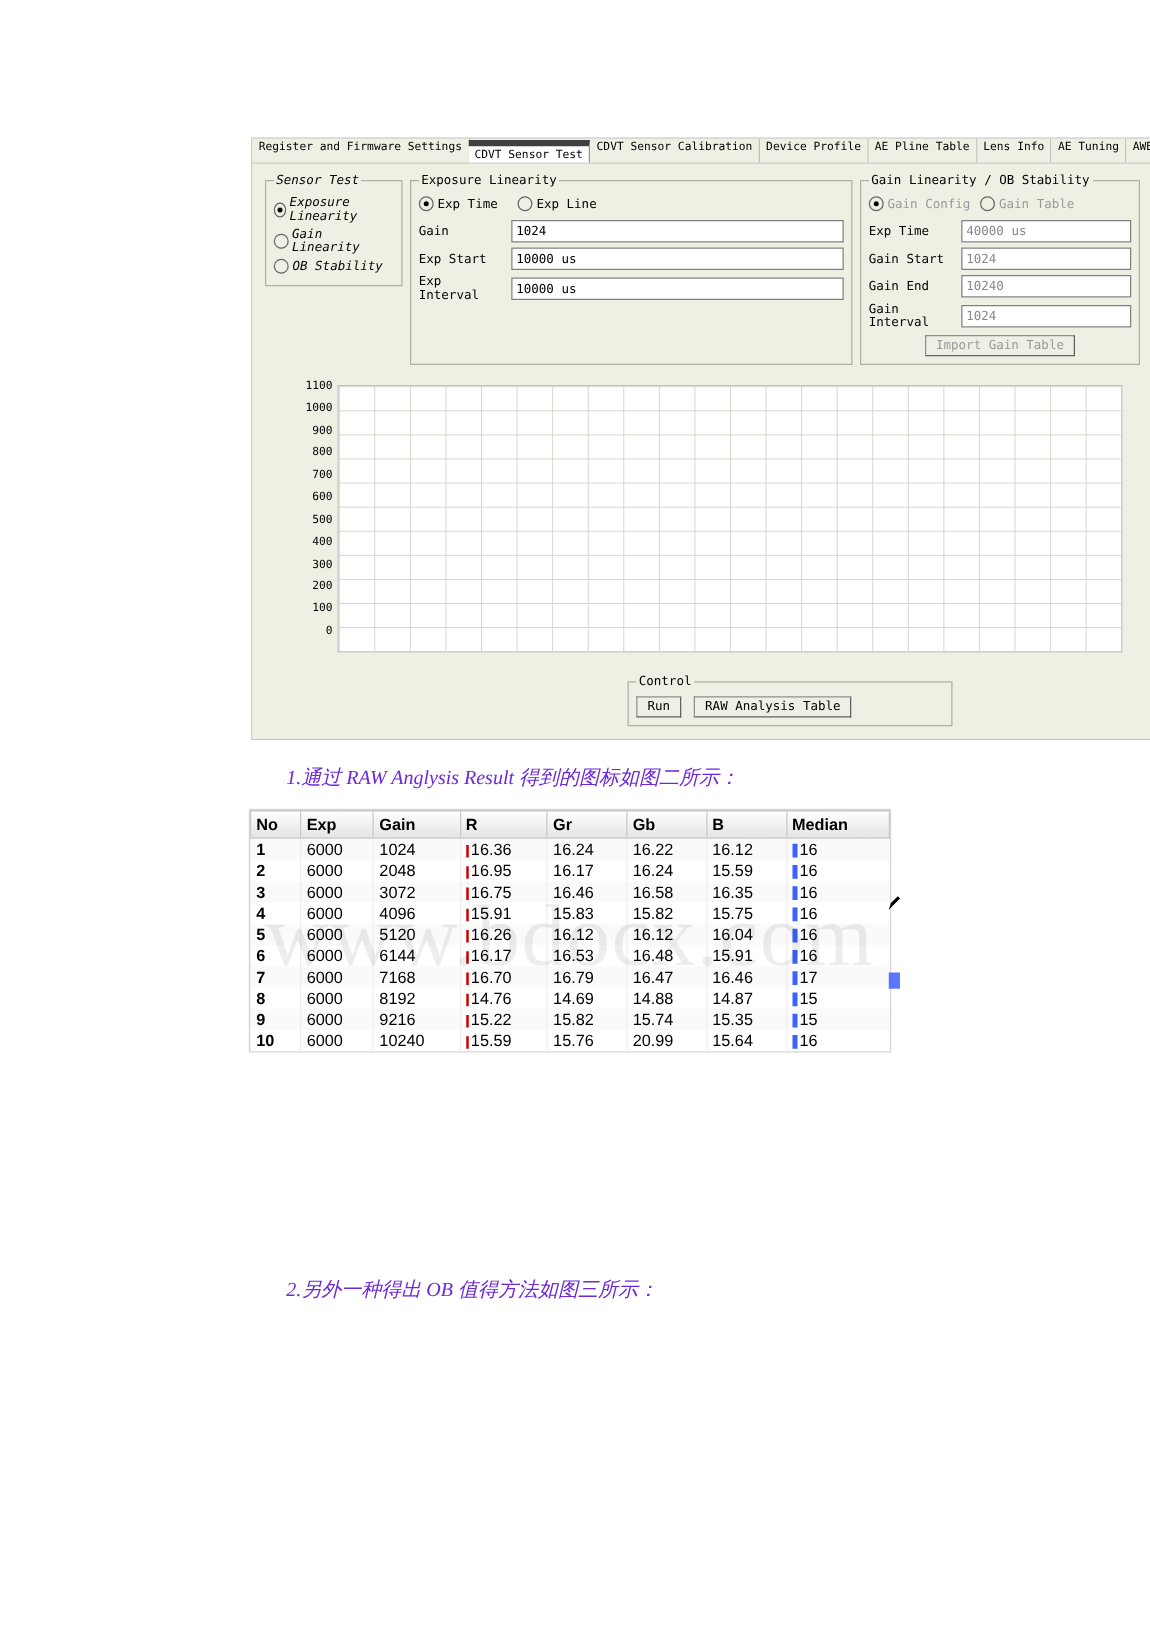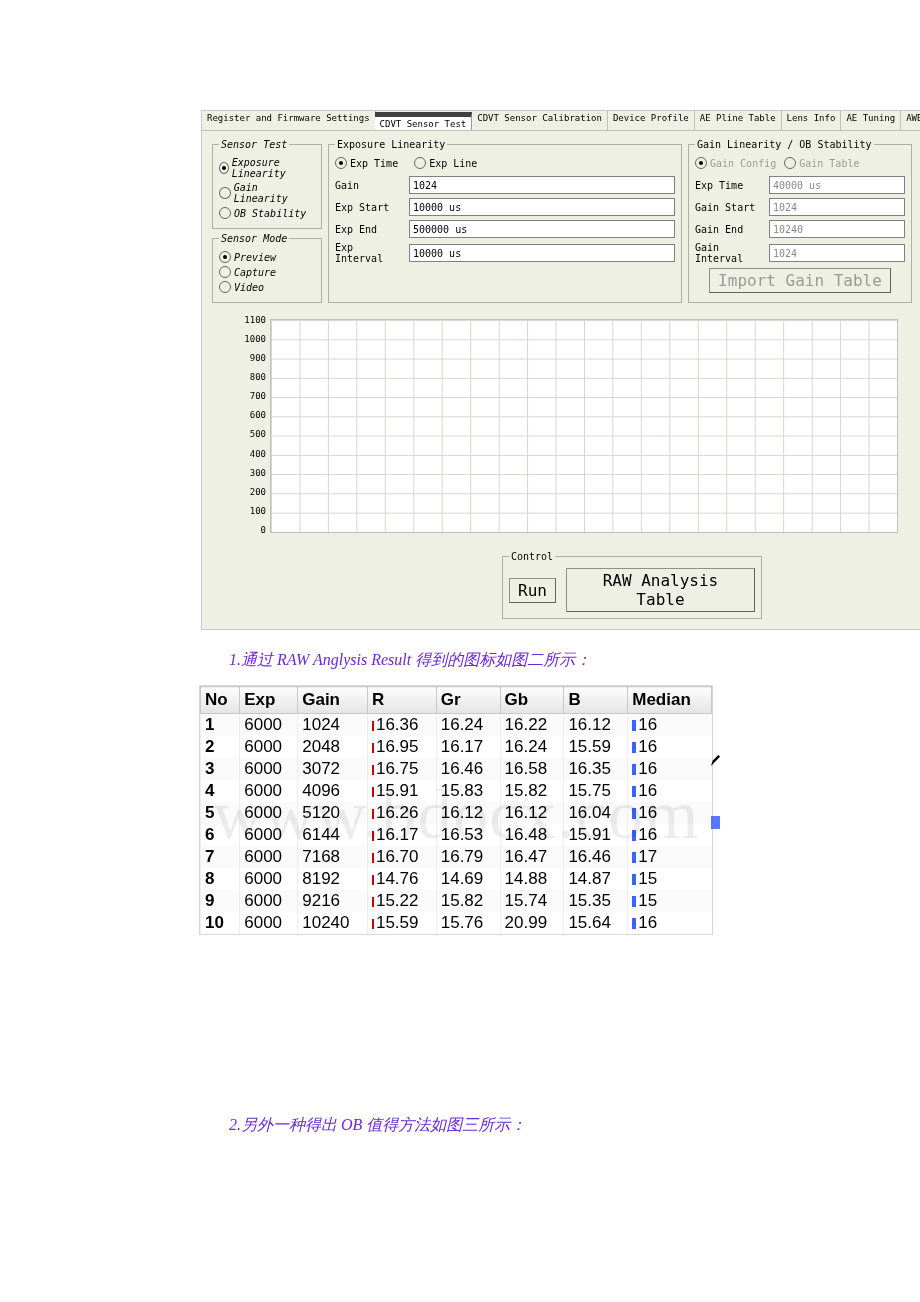--- a/index.html
+++ b/index.html
@@ -107,42 +107,42 @@
     padding: 1px 3px;
     height: 14px;
   }
   .field-row input[disabled]{ color:#888; }
   .btn {
     background: #eef0e4;
     border: 1px solid #909090;
     border-right-color:#606060;
     border-bottom-color:#606060;
     font-family: "SimSun", monospace;
-    font-size: 16px;
+    font-size: 10px;
     padding: 2px 8px;
     cursor: default;
   }
   .btn[disabled]{ color:#9a9a9a; }
   .import-btn-wrap{ margin-top:4px; text-align:center; }
   .chart-wrap {
     margin: 12px 8px 0 8px;
     position: relative;
     height: 230px;
   }
   .chart-grid {
     position: absolute;
     left: 50px; right: 6px; top: 4px; bottom: 12px;
     border: 1px solid #c0c0c0;
     background:
       linear-gradient(to right, #d6d6cc 1px, transparent 1px) 0 0/ calc((100% - 0px)/22) 100%,
       linear-gradient(to bottom, #d6d6cc 1px, transparent 1px) 0 0/ 100% calc((100% - 0px)/11);
     background-color: #fff;
   }
   .y-labels {
-    position:absolute; left:0; top:0; bottom:10px; width:46px;
+    position:absolute; left:0; top:0; bottom:24px; width:46px;
     display:flex; flex-direction:column; justify-content:space-between;
     font-size:9px; text-align:right; padding-right:4px;
   }
   .control-row {
     margin: 6px 16px 0 290px;
     width: 260px;
   }
   .control-row fieldset { padding:6px; }
   .control-inner { display:flex; gap:10px; align-items:center; }
   .doc-text {
@@ -156,21 +156,21 @@
     margin: 14px 0 0 145px;
     width: 512px;
     position: relative;
     border:1px solid #d8d8d8;
     background:#fff;
   }
   table.result-tb {
     border-collapse: collapse;
     width: 100%;
     font-family: Arial, sans-serif;
-    font-size: 17px;
+    font-size: 13px;
   }
   table.result-tb th {
     background: linear-gradient(#fdfdfd,#e4e4e4);
     border: 1px solid #c8c8c8;
     padding: 3px 4px;
     font-weight: bold;
     text-align: left;
   }
   table.result-tb td {
     padding: 1px 4px;
@@ -233,37 +233,20 @@
                 <div class="radio-line">
                   <span class="radio-dot"></span>
                   <span>Gain Linearity</span>
                 </div>
                 <div class="radio-line">
                   <span class="radio-dot"></span>
                   <span>OB Stability</span>
                 </div>
               </div>
           </fieldset>
-          <fieldset class="gbox">
-            <legend>Sensor Mode</legend>
-            <div id="sensor-mode-opts">
-                <div class="radio-line">
-                  <span class="radio-dot sel"></span>
-                  <span>Preview</span>
-                </div>
-                <div class="radio-line">
-                  <span class="radio-dot"></span>
-                  <span>Capture</span>
-                </div>
-                <div class="radio-line">
-                  <span class="radio-dot"></span>
-                  <span>Video</span>
-                </div>
-              </div>
-          </fieldset>
         </div>
 
         <fieldset class="gbox col-explin">
           <legend>Exposure Linearity</legend>
           <div style="display:flex;gap:16px;">
             <div class="radio-line">
               <span class="radio-dot sel"></span>
               <span>Exp Time</span>
             </div>
             <div class="radio-line">
@@ -271,24 +254,20 @@
               <span>Exp Line</span>
             </div>
           </div>
           <div class="field-row">
             <label>Gain</label>
             <input type="text" value="1024" style="">
           </div>
           <div class="field-row">
             <label>Exp Start</label>
             <input type="text" value="10000 us" style="">
-          </div>
-          <div class="field-row">
-            <label>Exp End</label>
-            <input type="text" value="500000 us" style="">
           </div>
           <div class="field-row">
             <label>Exp Interval</label>
             <input type="text" value="10000 us" style="">
           </div>
         </fieldset>
 
         <fieldset class="gbox col-gainlin">
           <legend>Gain Linearity / OB Stability</legend>
           <div style="display:flex;gap:8px;color:#9a9a9a;">

